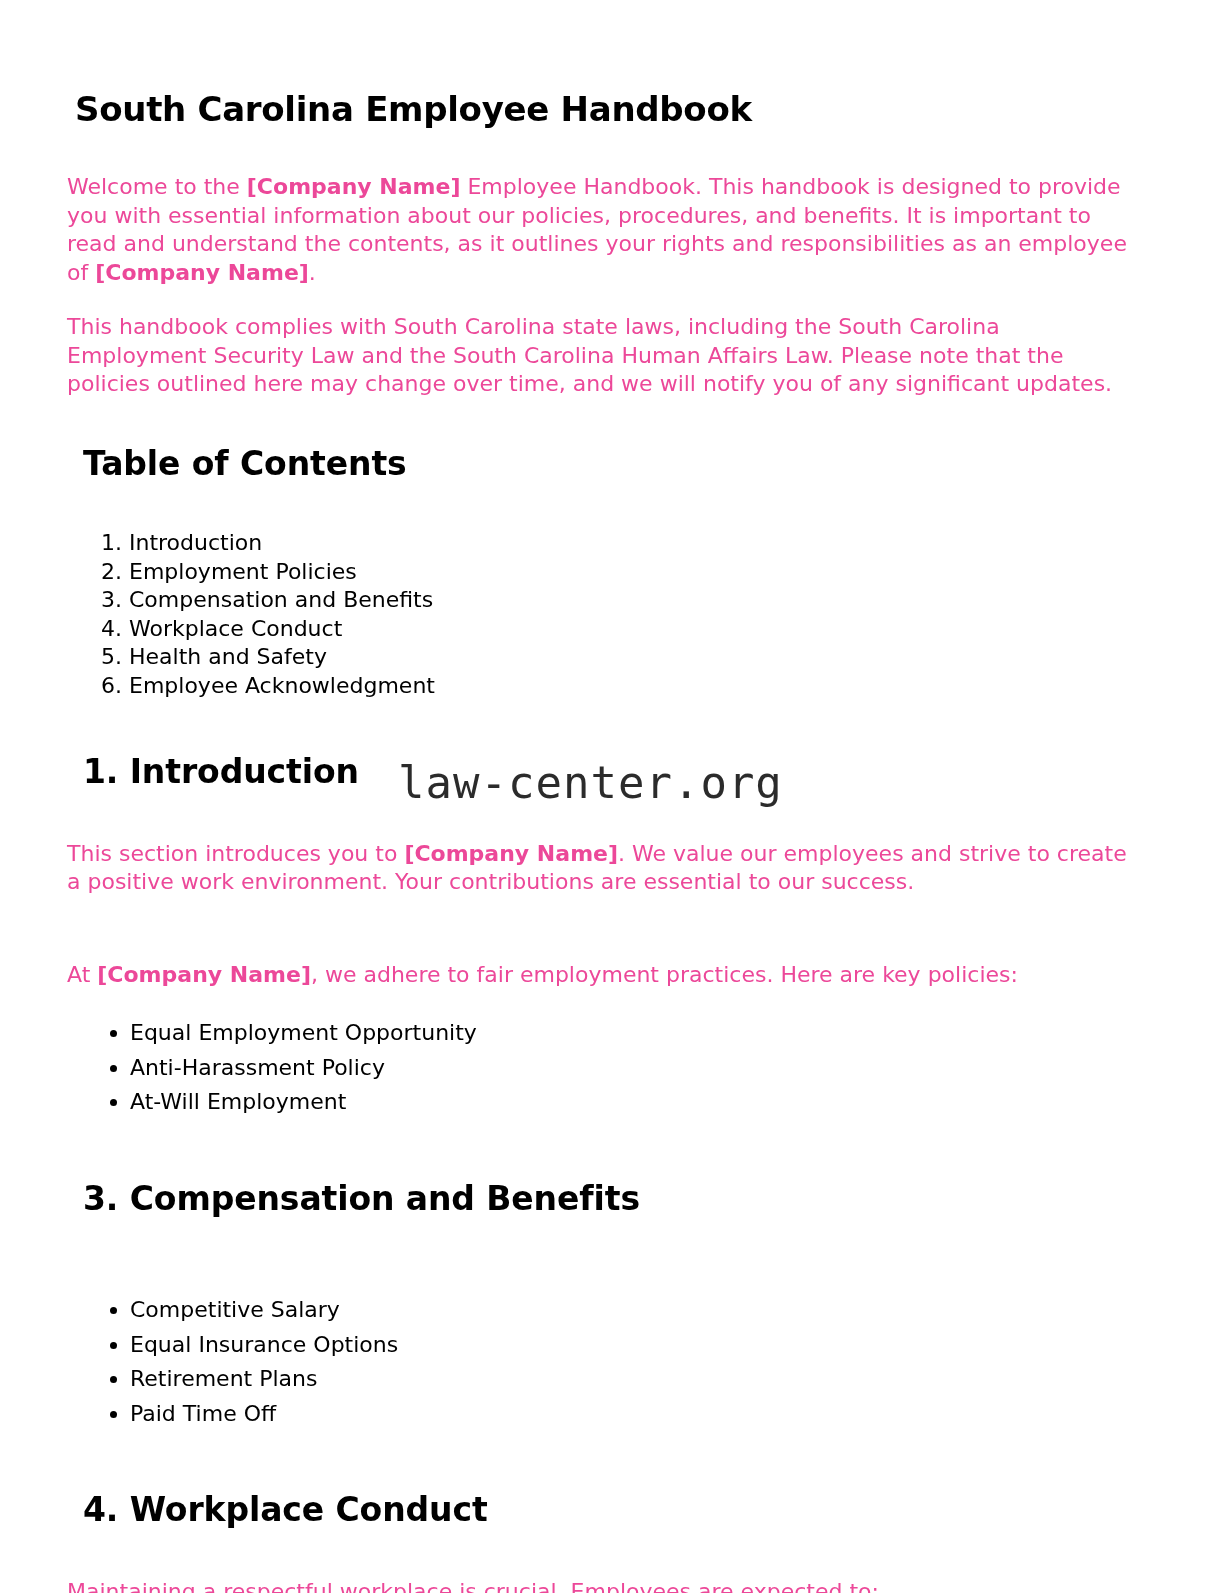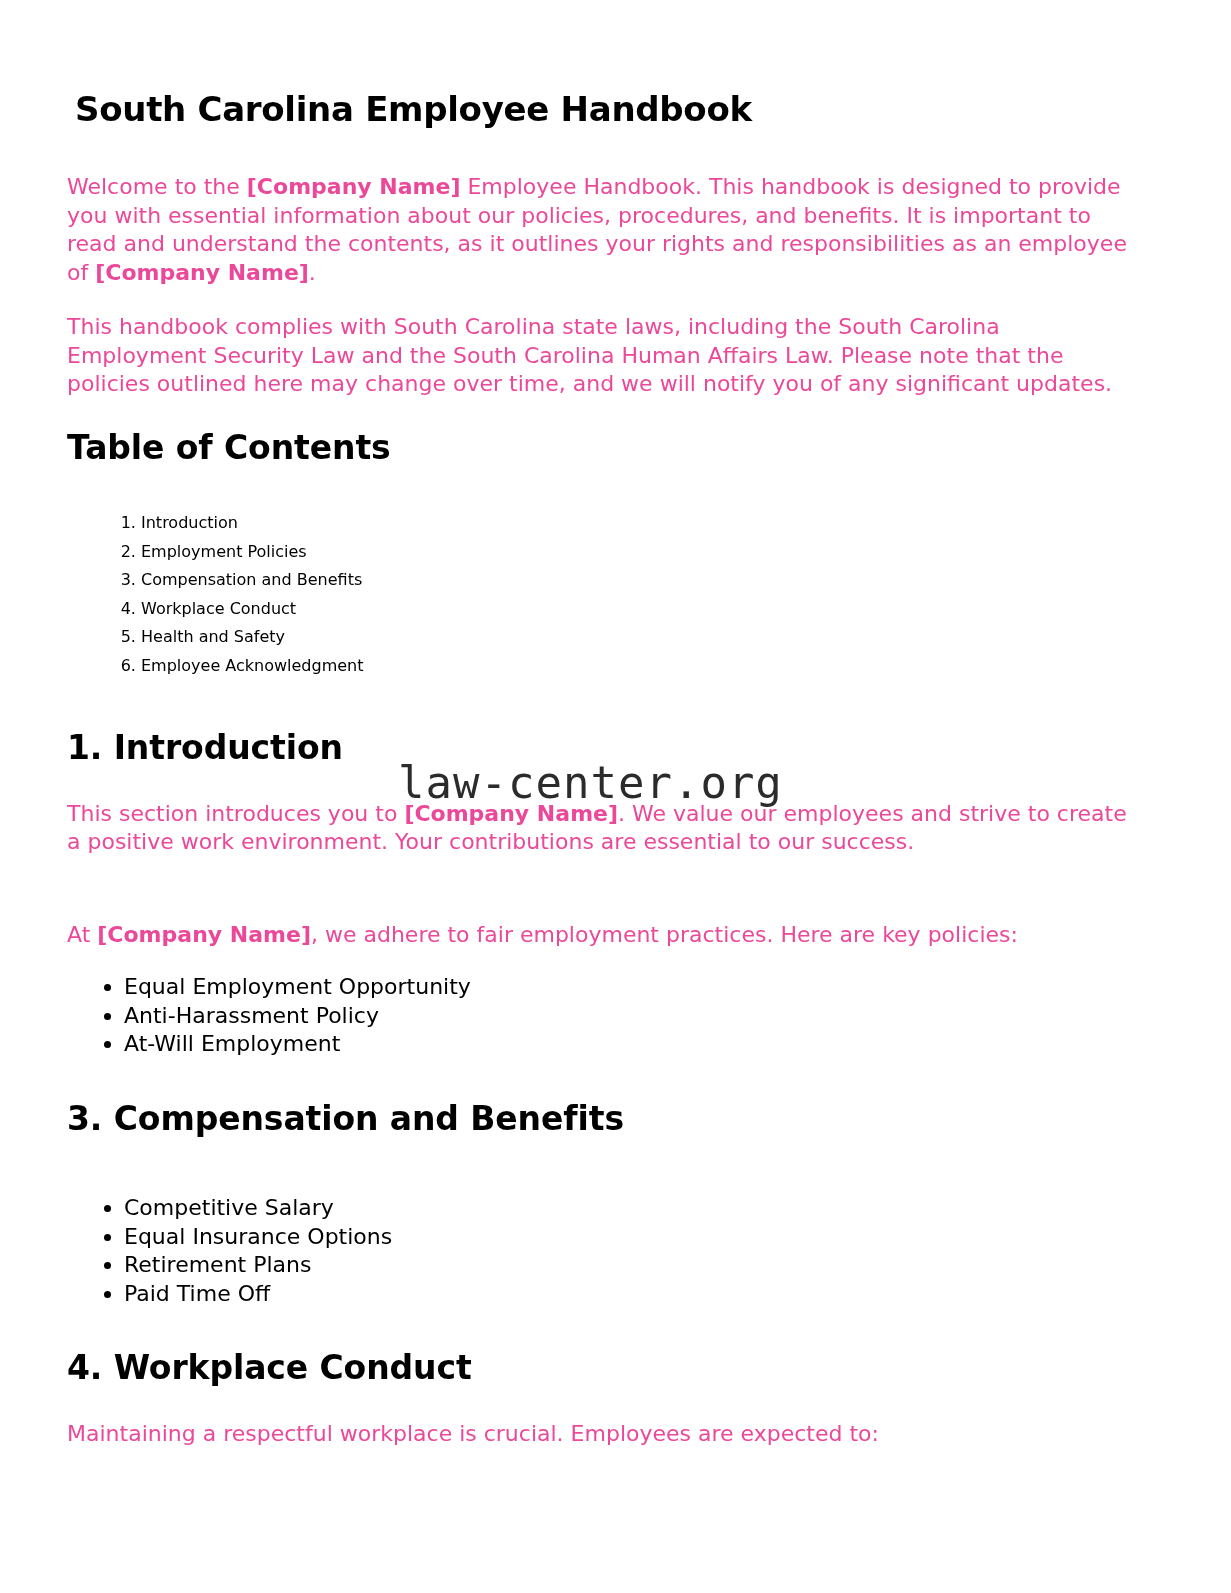--- a/index.html
+++ b/index.html
@@ -37,57 +37,57 @@
     letter-spacing: -0.3px;
     margin: 8px;
     padding-top: 82px;
     color: #000;
   }
   h2.sec-title {
     font-family: "DejaVu Sans", sans-serif;
     font-size: 33px;
     font-weight: bold;
     line-height: 1.2;
-    margin: 0;
+    margin: 16px;
     color: #000;
     letter-spacing: -0.1px;
   }
   p.body-text {
     font-family: "DejaVu Sans", sans-serif;
     font-size: 22px;
     line-height: 28.5px;
     margin: 0;
     color: #ec4899;
     text-align: left;
   }
   p.body-text b, .bold {
     font-weight: bold;
   }
   ol.toc-list {
-    margin: 12px;
+    margin: 0;
     padding: 0 0 0 62px;
     list-style: decimal;
     font-family: "DejaVu Sans", sans-serif;
-    font-size: 16px;
+    font-size: 22px;
     line-height: 28.5px;
   }
   ol.toc-list li {
     margin: 0;
     padding: 0;
   }
   ul.bullet-list {
     margin: 0;
     padding: 0 0 0 57px;
     list-style: disc;
     font-family: "DejaVu Sans", sans-serif;
     font-size: 22px;
     line-height: 28.5px;
   }
   ul.bullet-list li {
-    margin: 0;
+    margin: 6px;
     padding: 0;
   }
   
   .sp-title-para { height: 36px; }
   .sp-para-para  { height: 26px; }
   .sp-para-h2a   { height: 29px; }
   .sp-h2-toc     { height: 30px; }
   .sp-toc-h2     { height: 36px; }
   .sp-h2-para    { height: 32px; }
   .sp-para-h2    { height: 32px; }

